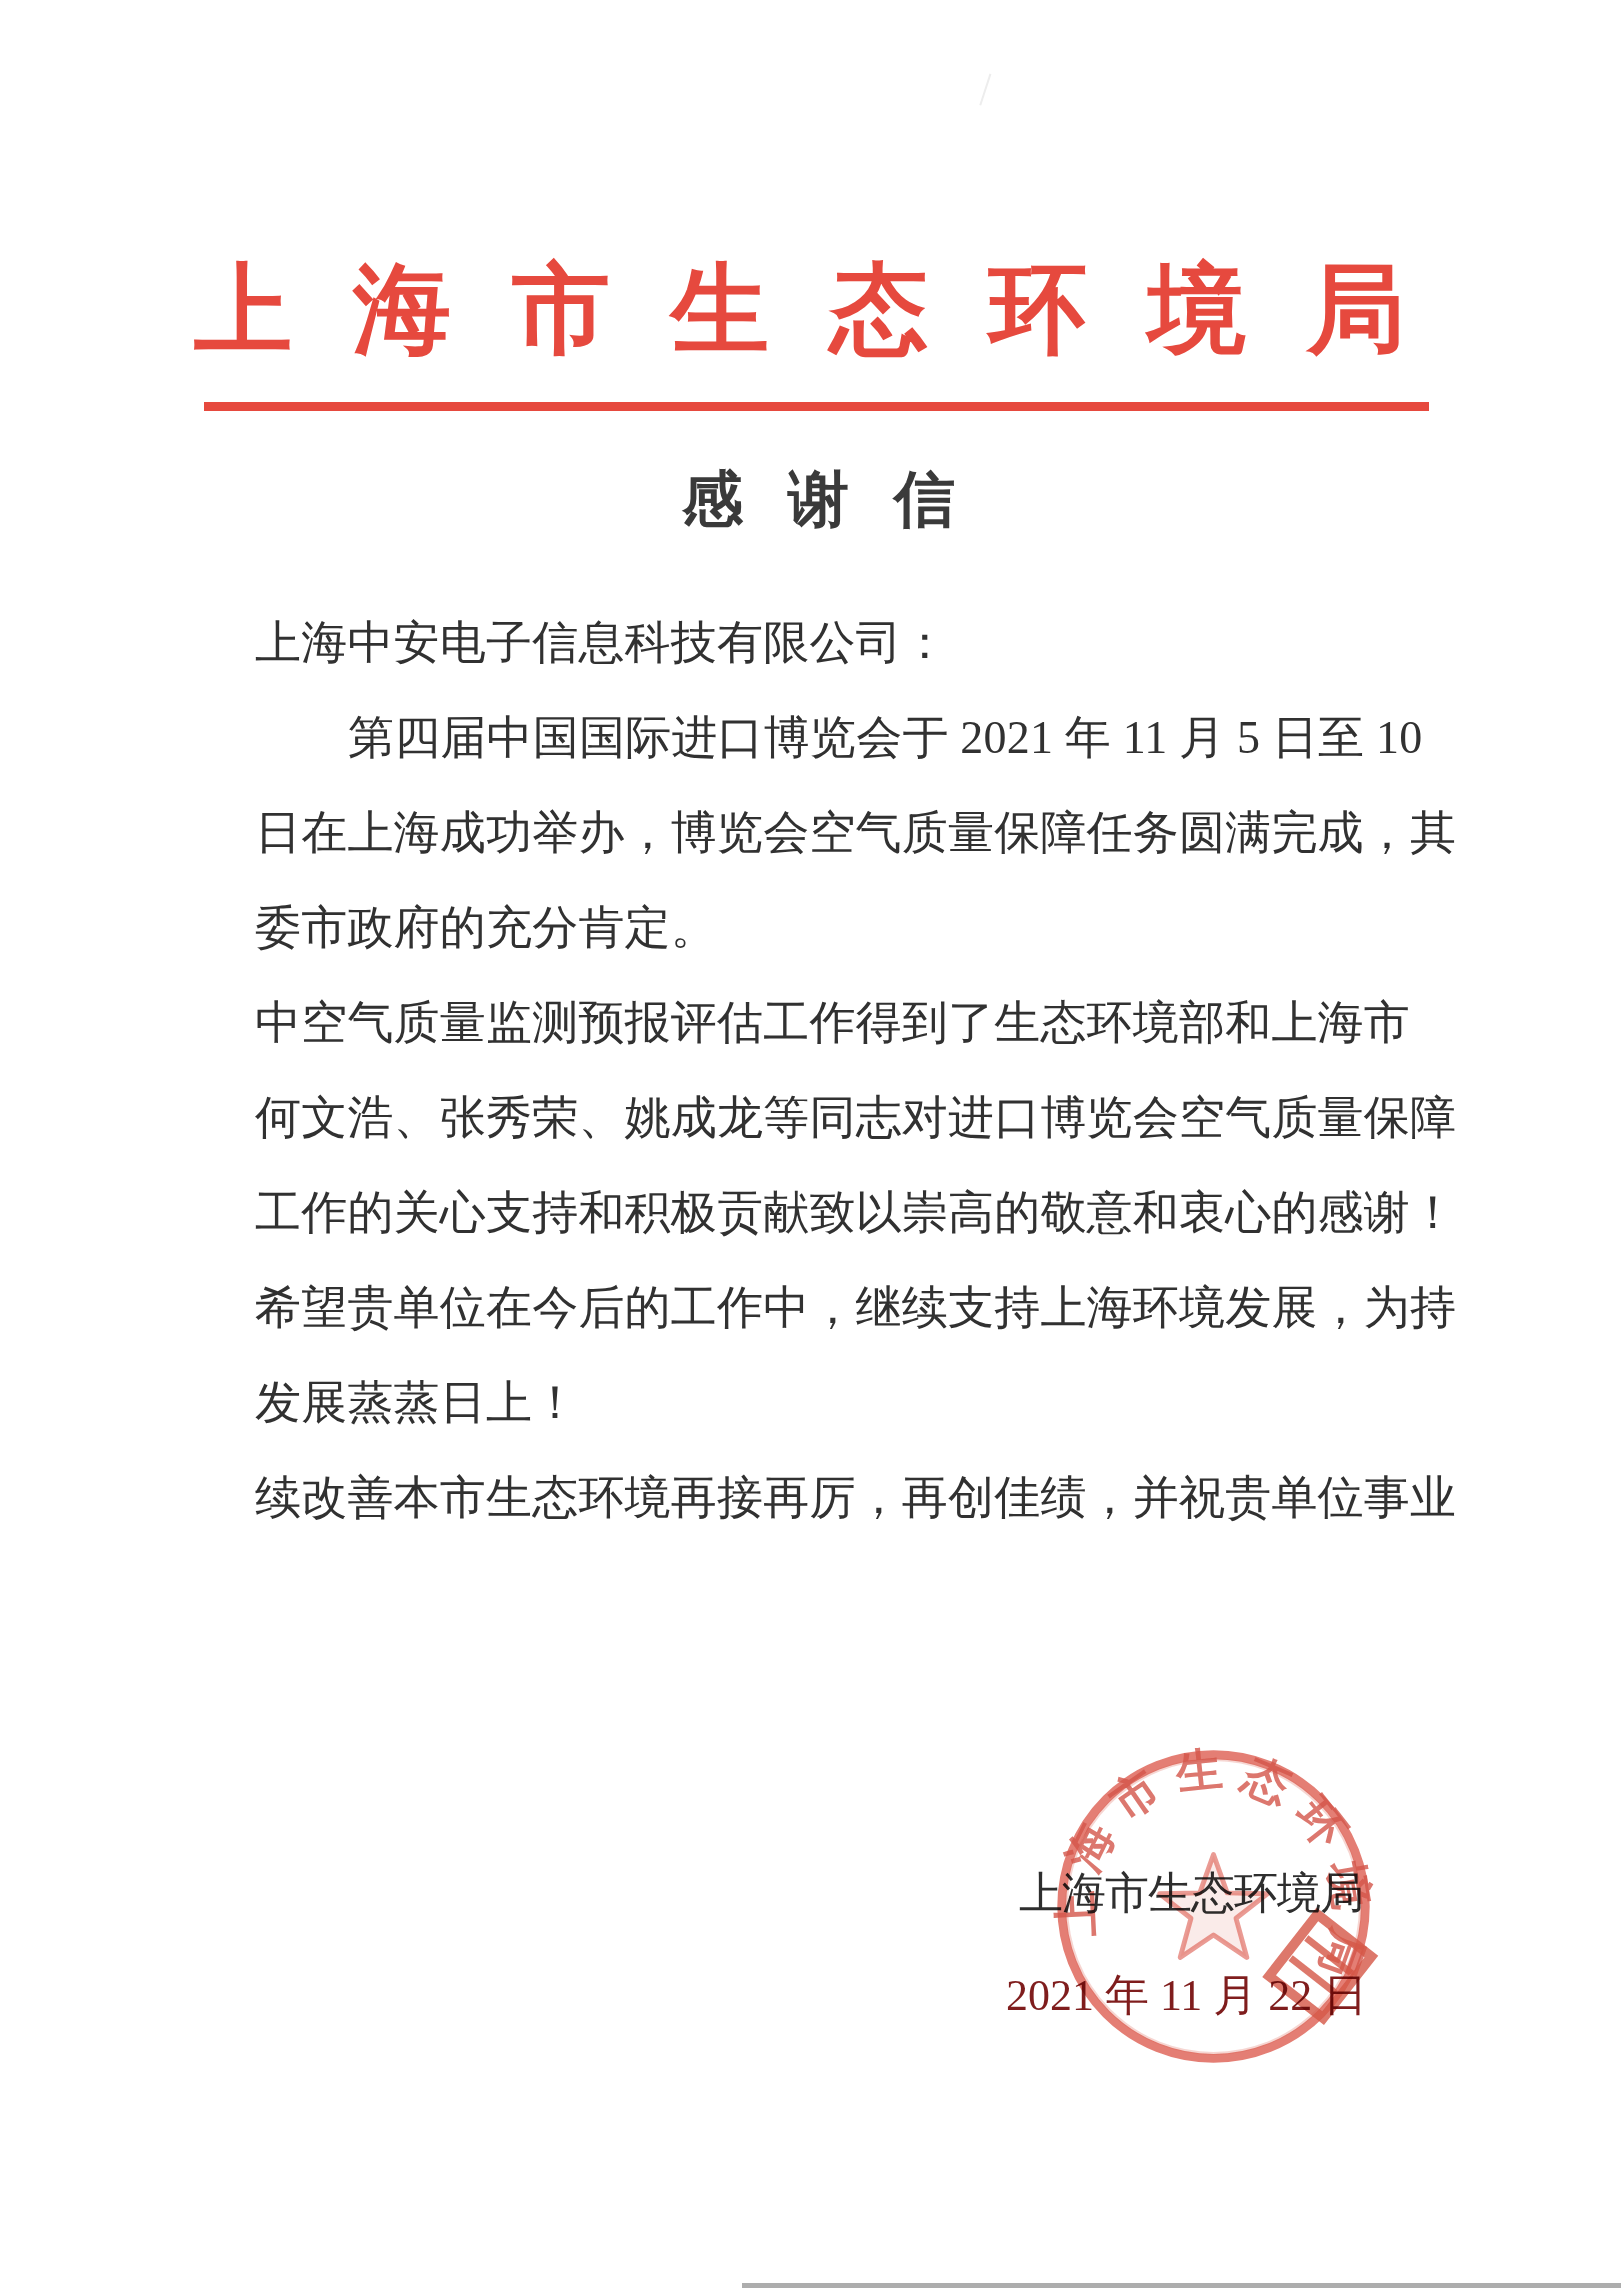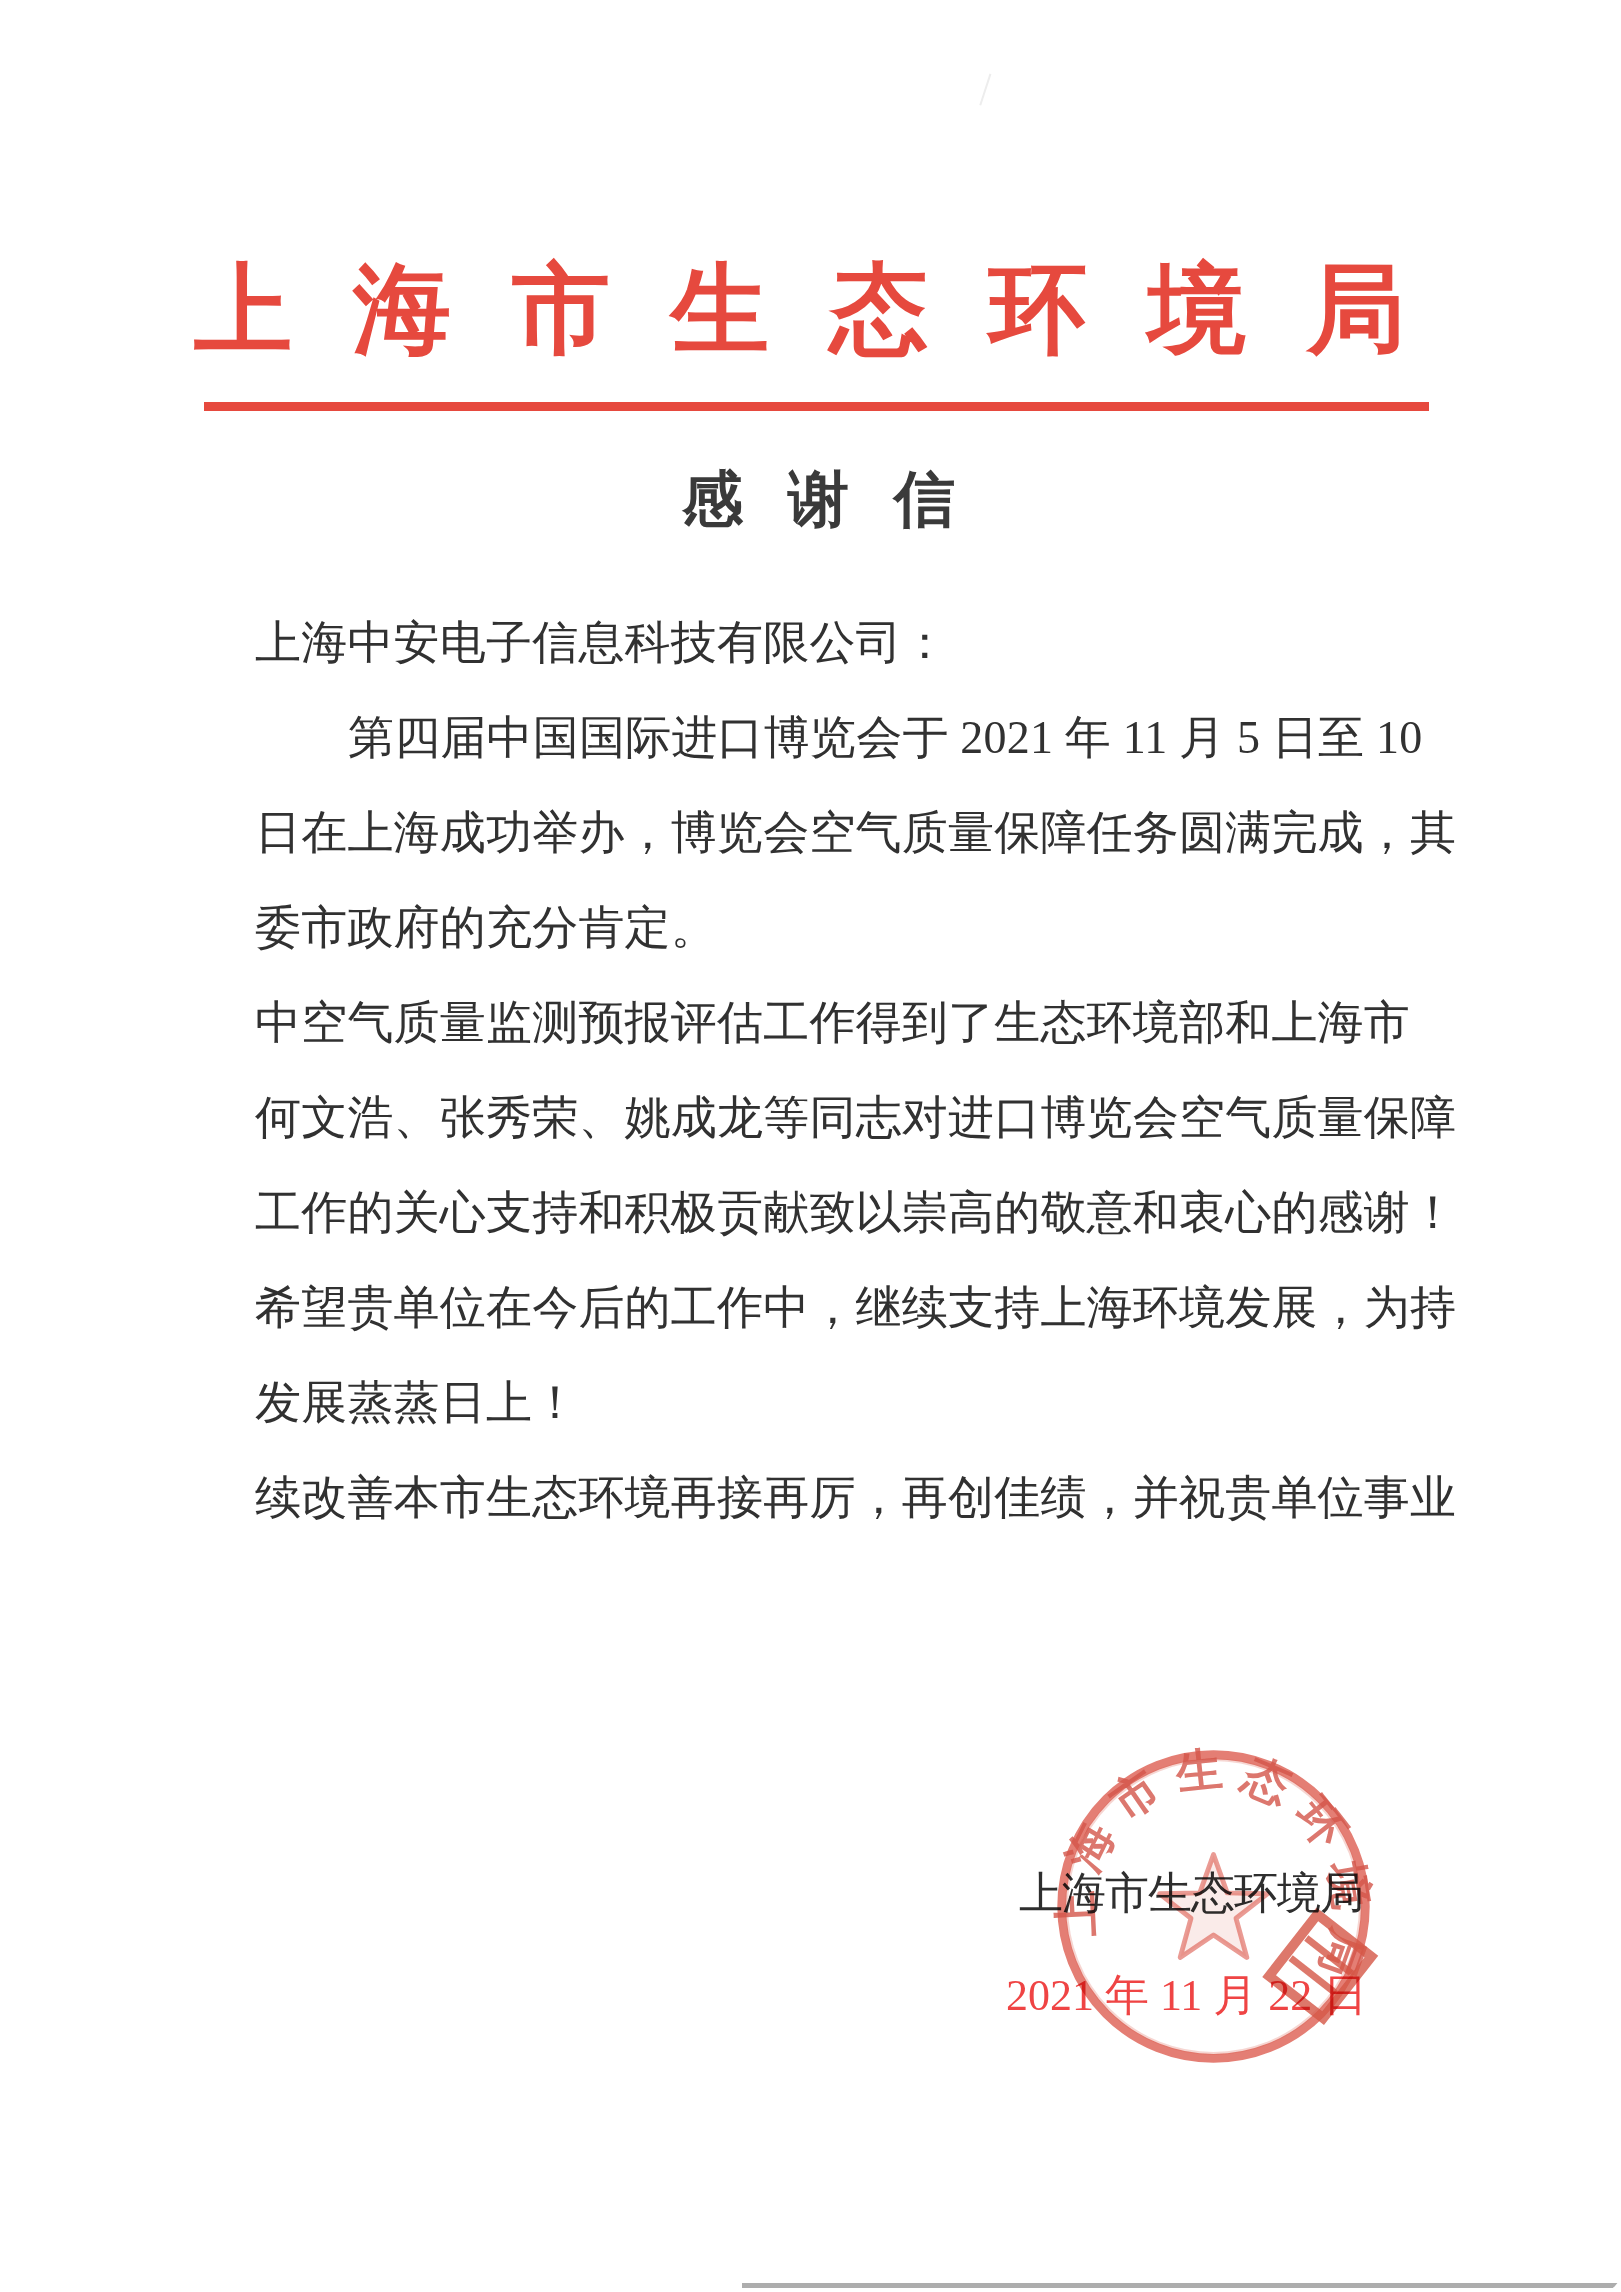--- a/index.html
+++ b/index.html
@@ -8,21 +8,20 @@
     --ink:#313131;
   }
   html,body{margin:0;padding:0;background:#ffffff;}
   .page{
     position:relative;
     width:1621px;
     height:2293px;
     background:#ffffff;
     overflow:hidden;
     font-family:"Liberation Serif","DejaVu Serif",serif;
-    border-radius:22px;
   }
   
   .agency-name{
     position:absolute;
     left:0; right:0; top:247px;
     text-align:center;
     white-space:nowrap;
     font-size:98px;
     font-weight:bold;
     color:var(--red);
@@ -73,21 +72,21 @@
     font-size:44px;
     letter-spacing:-1px;
     color:#2e2e2e;
     white-space:nowrap;
     line-height:1;
   }
   .sig-date{
     position:absolute;
     left:1006px; top:1974px;
     font-size:44px;
-    color:#ef4444;
+    color:#7f1d1d;
     white-space:nowrap;
     line-height:1;
   }
   
   .stamp{
     position:absolute;
     left:1045px; top:1743px;
     width:337px; height:331px;
     mix-blend-mode:multiply;
     opacity:.92;

